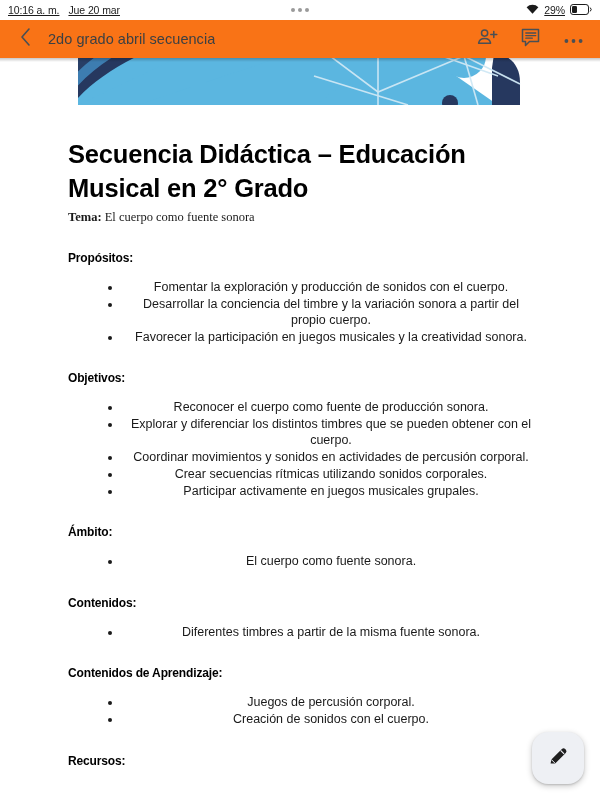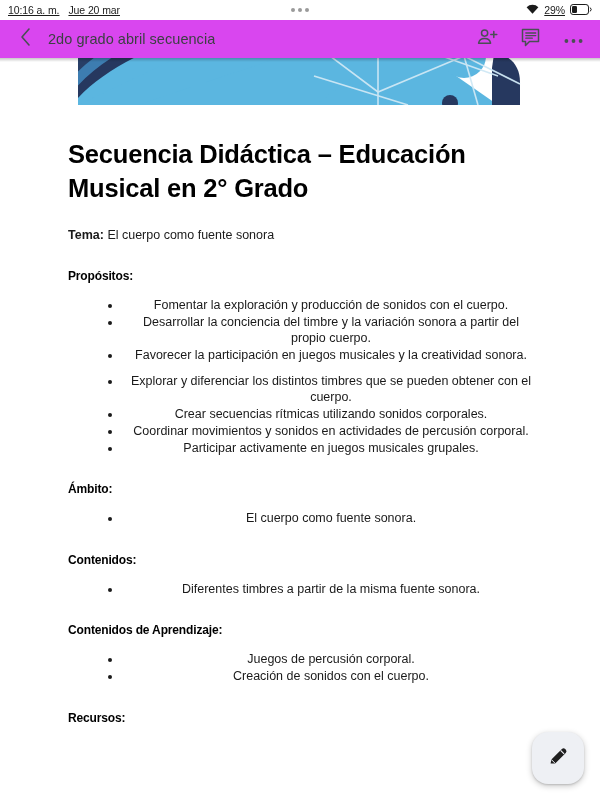--- a/index.html
+++ b/index.html
@@ -58,21 +58,21 @@
     align-items: center;
     gap: 5px;
   }
   .wifi-icon { display: block; }
   .batt-pct { font-size: 10.5px; letter-spacing: -0.1px; }
   .batt-icon { display: block; }
 
   
   .toolbar {
     height: 38px;
-    background: #d946ef;
+    background: #f97316;
     display: flex;
     align-items: center;
     padding: 0 14px 0 10px;
     box-sizing: border-box;
     position: relative;
     z-index: 5;
   }
   .tb-back {
     width: 30px;
     height: 30px;
@@ -152,21 +152,22 @@
     color: #000000;
     margin: 32px 0 0 0;
     letter-spacing: -0.2px;
     max-width: 420px;
   }
 
   p.tema {
     font-size: 12.5px;
     line-height: 16px;
     color: #1a1a1a;
-    margin: 22px 0 0 0;
+    margin: 4px 0 0 0;
+    font-family: Liberation Serif, serif;
   }
   p.tema b { font-weight: bold; }
 
   h2.sec {
     font-size: 12px;
     line-height: 22px;
     font-weight: bold;
     color: #000000;
     margin: 22px 0 0 0;
     letter-spacing: -0.15px;
@@ -322,24 +323,26 @@
         <span>El cuerpo como fuente sonora</span>
       </p>
 
       <h2 class="sec">Propósitos:</h2>
       <ul class="bullets">
         <li>Fomentar la exploración y producción de sonidos con el cuerpo.</li>
         <li>Desarrollar la conciencia del timbre y la variación sonora a partir del propio cuerpo.</li>
         <li>Favorecer la participación en juegos musicales y la creatividad sonora.</li>
       </ul>
 
-      <ul class="bullets">
+      <h2 class="sec">Objetivos:</h2>
+      <ul class="bullets">
+        <li>Reconocer el cuerpo como fuente de producción sonora.</li>
         <li>Explorar y diferenciar los distintos timbres que se pueden obtener con el cuerpo.</li>
+        <li>Coordinar movimientos y sonidos en actividades de percusión corporal.</li>
         <li>Crear secuencias rítmicas utilizando sonidos corporales.</li>
-        <li>Coordinar movimientos y sonidos en actividades de percusión corporal.</li>
         <li>Participar activamente en juegos musicales grupales.</li>
       </ul>
 
       <h2 class="sec">Ámbito:</h2>
       <ul class="bullets">
         <li>El cuerpo como fuente sonora.</li>
       </ul>
 
       <h2 class="sec">Contenidos:</h2>
       <ul class="bullets">

